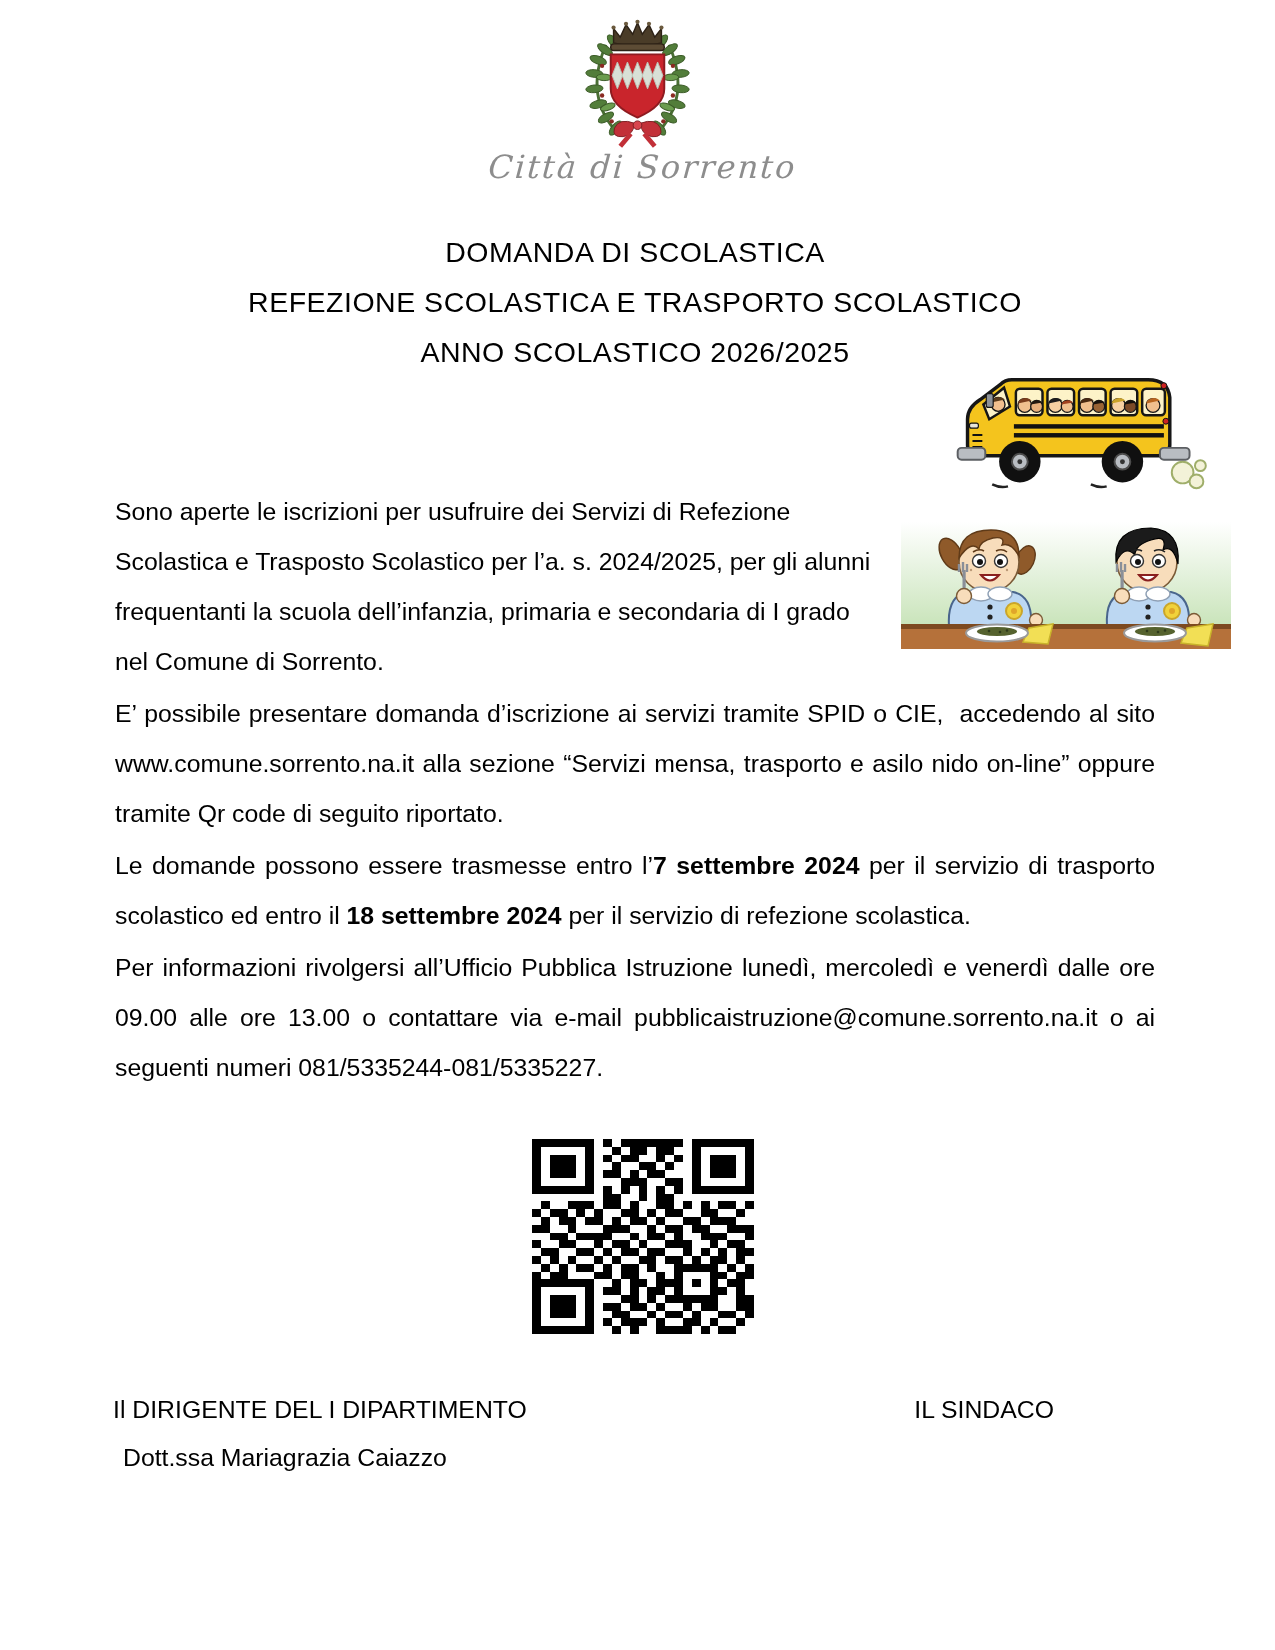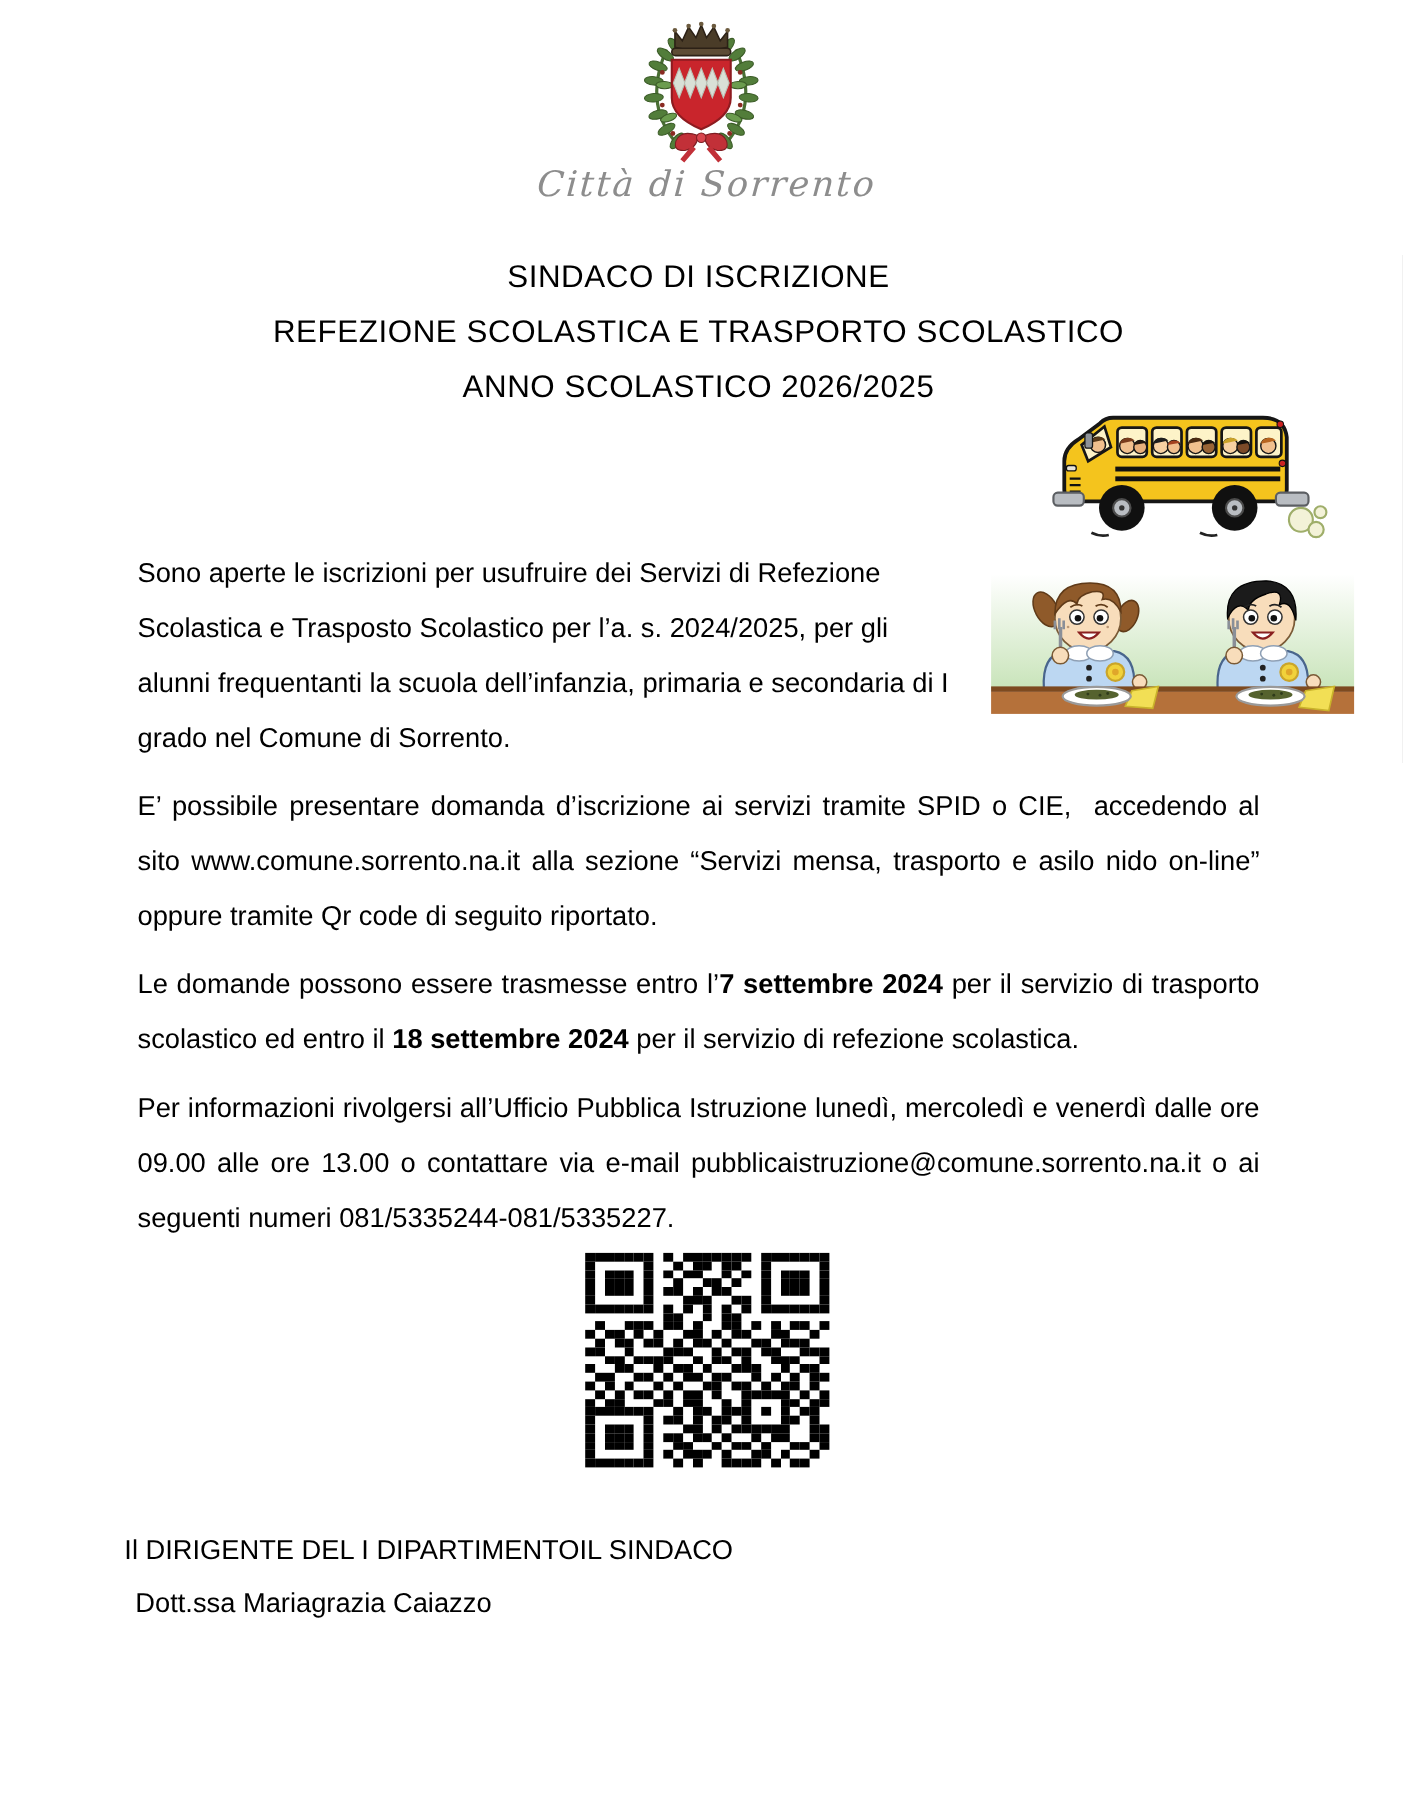--- a/index.html
+++ b/index.html
@@ -36,38 +36,38 @@
   
   .bus-img{position:absolute;left:952px;top:364px;width:258px;height:148px;}
   .kids-img{position:absolute;left:900px;top:512px;width:332px;height:146px;}
   
   .body-text{
     position:absolute;left:113px;top:485px;width:1044px;
     font-size:24.8px;
     line-height:50px;
   }
   .wrap-spacer{float:right;width:278px;height:195px;}
-  .para{margin:12px;text-align:justify;}
+  .para{margin:2px;text-align:justify;}
   .para.p1{text-align:left;}
   .para b,.para .bold{font-weight:bold;}
   
   .qr{
     position:absolute;left:532px;top:1139px;width:222px;height:195px;
     display:grid;
     grid-template-columns:repeat(25,1fr);
     grid-template-rows:repeat(25,1fr);
     background:#fff;
   }
   .qr .qm{background:#000;}
   
   .footer{
     position:absolute;left:113px;top:1386px;width:1044px;
     font-size:24.8px;line-height:48px;
   }
-  .footer-row{display:flex;}
+  .footer-row{display:flex;justify-content:space-between;}
   .footer .left-name{margin-left:10px;}
   .footer .right-title{margin-right:103px;}
   .footer .right-name{margin-right:84px;}
 </style>
 </head>
 <body>
 
 <div class="page">
 
   <svg class="crest" viewBox="0 0 150 140">
@@ -116,21 +116,21 @@
     <g>
       <path d="M72,110 q-16,-6 -21,5 q-3,10 9,9 q11,-2 12,-14 z" fill="#c23038" stroke="#7d1d22" stroke-width="1"></path>
       <path d="M78,110 q16,-6 21,5 q3,10 -9,9 q-11,-2 -12,-14 z" fill="#c23038" stroke="#7d1d22" stroke-width="1"></path>
       <path d="M68,121 l-11,13 M82,121 l11,13" stroke="#c23038" stroke-width="5" fill="none"></path>
       <circle cx="75" cy="112" r="4.5" fill="#d8454e" stroke="#7d1d22" stroke-width="1"></circle>
     </g>
   </svg>
   <div class="crest-caption">Città di Sorrento</div>
 
   <div class="titles">
-    <div>SINDACO DI ISCRIZIONE</div>
+    <div>DOMANDA DI SCOLASTICA</div>
     <div>REFEZIONE SCOLASTICA E TRASPORTO SCOLASTICO</div>
     <div>ANNO SCOLASTICO 2026/2025</div>
   </div>
 
   <svg class="bus-img" viewBox="0 0 260 150">
 
     <g fill="#f3f2d8" stroke="#9fae6a" stroke-width="2">
       <circle cx="233" cy="110" r="11"></circle>
       <circle cx="247" cy="119" r="7"></circle>
       <circle cx="251" cy="103" r="5.5"></circle>

